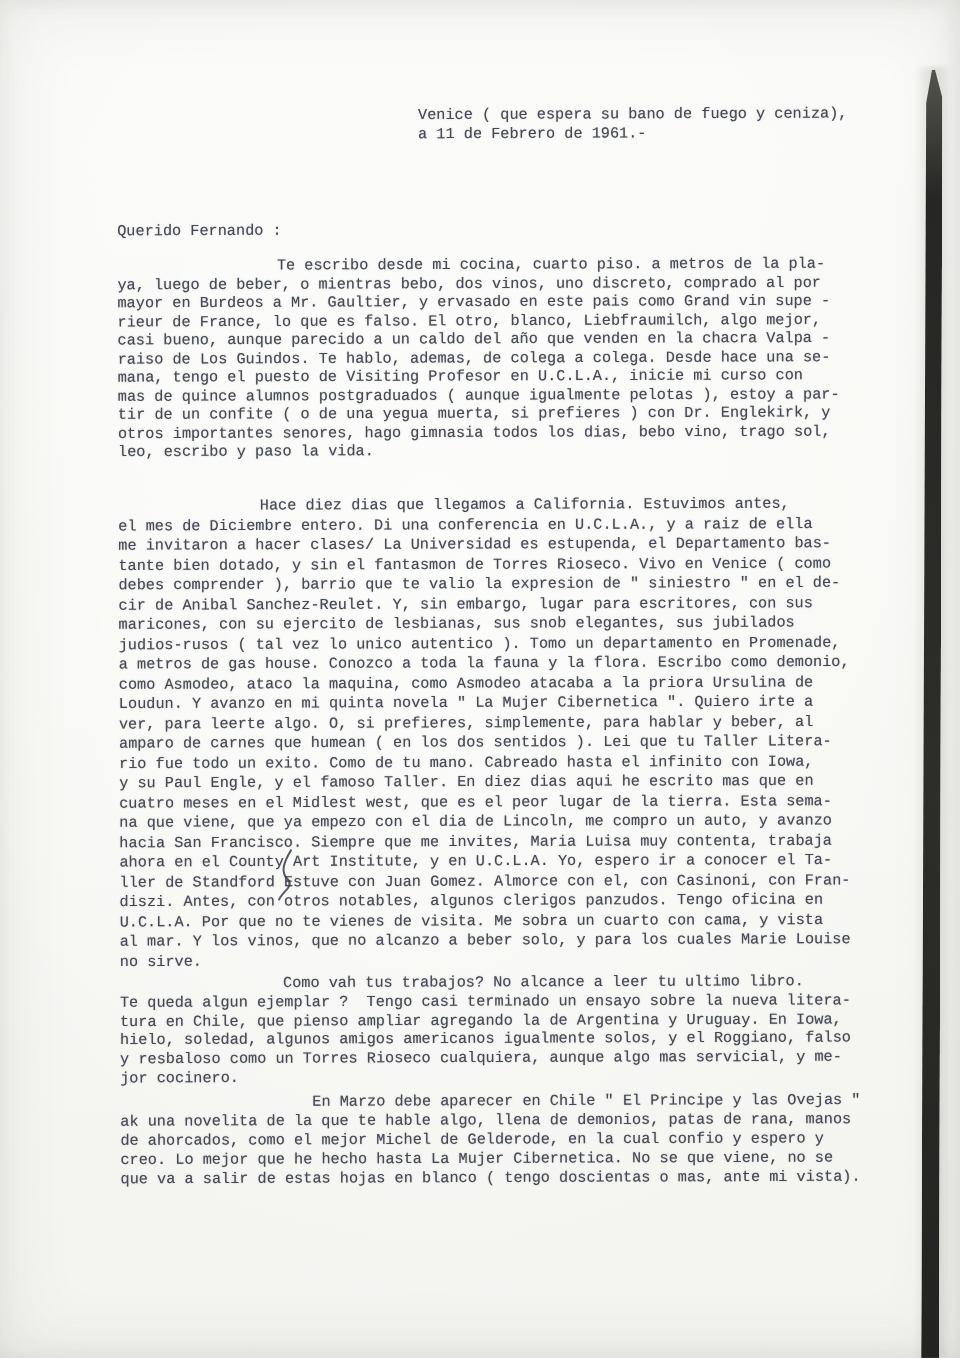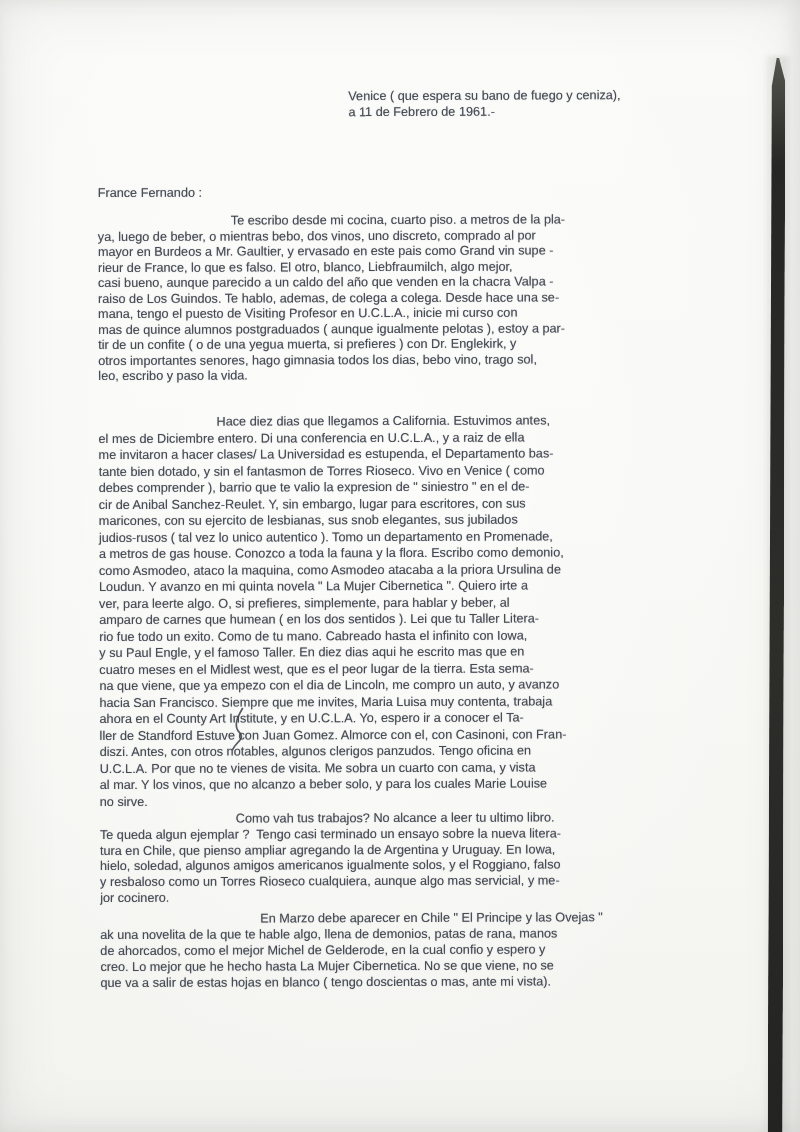--- a/index.html
+++ b/index.html
@@ -5,21 +5,21 @@
   html,body{margin:0;padding:0;background:#e9e9e7;}
   .page{
     position:relative;
     width:800px;height:1132px;
     margin:0 auto;
     background:
       radial-gradient(ellipse at 45% 40%, rgba(255,255,255,0.6), rgba(0,0,0,0) 70%),
       linear-gradient(180deg,#fafaf8 0%,#f7f7f4 60%,#f3f3f0 100%);
     box-shadow: inset 0 0 60px rgba(90,90,85,0.12), inset -4px 0 18px rgba(80,80,75,0.10);
     overflow:hidden;
-    font-family:Liberation Sans, sans-serif;
+    font-family:Liberation Mono, monospace;
     color:#42464f;
   }
   .letter-body{
     position:absolute; inset:0;
     transform:rotate(-0.2deg);
     transform-origin:50% 0;
   }
   .line{
     white-space:pre;
     font-size:12.7px;
@@ -54,21 +54,21 @@
 
 <div class="page">
   <div class="letter-body">
 
     <div class="dateline">
       <div class="line">Venice ( que espera su bano de fuego y ceniza),</div>
       <div class="line">a 11 de Febrero de 1961.-</div>
     </div>
 
     <div class="salutation">
-      <div class="line">France Fernando :</div>
+      <div class="line">Querido Fernando :</div>
     </div>
 
     <div class="para" id="para-1" style="--indent:133px">
       <div class="line">Te escribo desde mi cocina, cuarto piso. a metros de la pla-</div>
       <div class="line">ya, luego de beber, o mientras bebo, dos vinos, uno discreto, comprado al por</div>
       <div class="line">mayor en Burdeos a Mr. Gaultier, y ervasado en este pais como Grand vin supe -</div>
       <div class="line">rieur de France, lo que es falso. El otro, blanco, Liebfraumilch, algo mejor,</div>
       <div class="line">casi bueno, aunque parecido a un caldo del año que venden en la chacra Valpa -</div>
       <div class="line">raiso de Los Guindos. Te hablo, ademas, de colega a colega. Desde hace una se-</div>
       <div class="line">mana, tengo el puesto de Visiting Profesor en U.C.L.A., inicie mi curso con</div>

